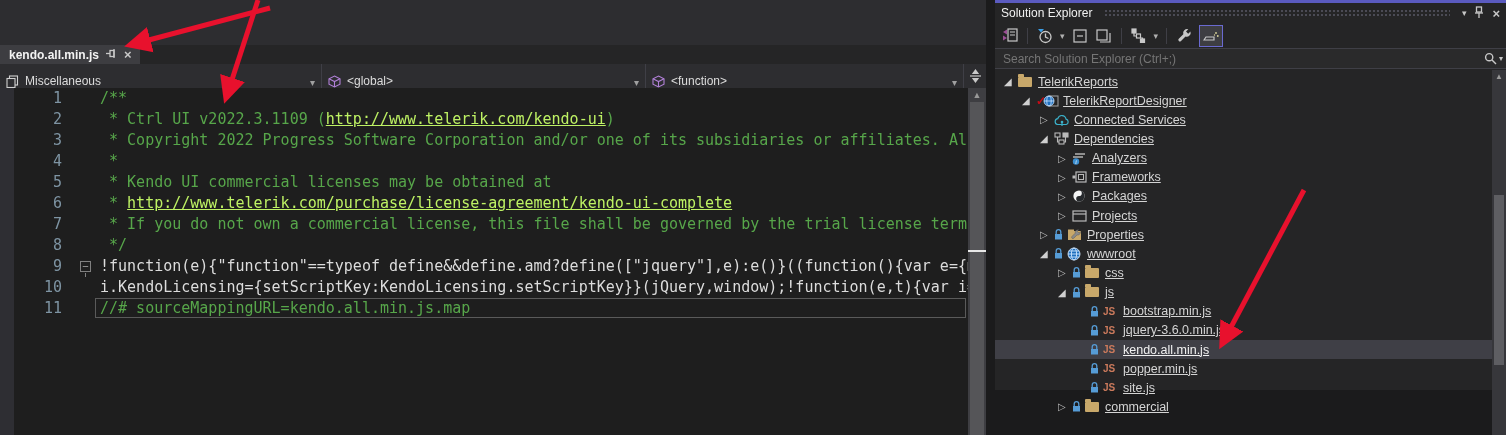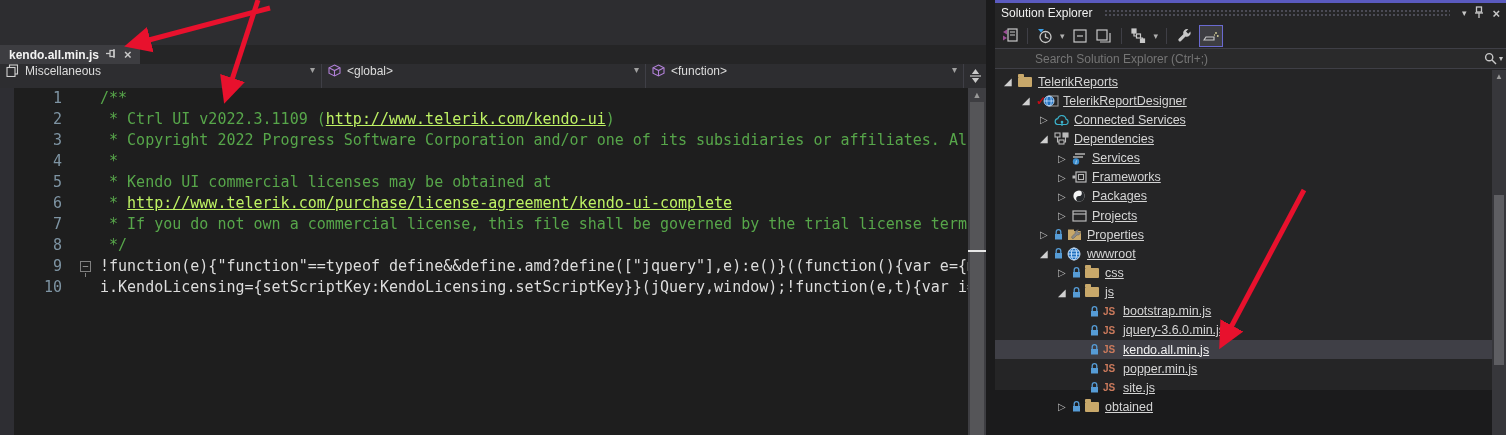--- a/index.html
+++ b/index.html
@@ -17,21 +17,21 @@
     position:absolute; left:0; top:0; height:19px; padding:0 8px 0 9px;
     background:#3d3d41; color:#f3f3f3; font-size:12px; font-weight:bold;
     display:flex; align-items:center; gap:7px;
   }
   .tab .pin-svg, .tab .close-x { color:#c8c8c8; }
   .tab .close-x { font-size:13px; font-weight:bold; line-height:1; cursor:pointer; }
   .ed-strip-right { position:absolute; right:4px; top:45px; height:19px; display:flex; align-items:center; gap:10px; color:#c8c8c8; }
   
   .navbar { position:absolute; left:0; top:64px; width:986px; height:24px; background:#2d2d30; display:flex; align-items:stretch; }
   .nav-dd {
-    display:flex; align-items:flex-start; gap:6px; color:#dcdcdc; font-size:12px;
+    display:flex; align-items:flex-end; gap:6px; color:#dcdcdc; font-size:12px;
     border-right:1px solid #3f3f46; padding:0 6px; position:relative;
   }
   .nav-dd .dd-caret { margin-left:auto; color:#a0a0a0; font-size:10px; }
   .nav-dd.d1 { width:322px; }
   .nav-dd.d2 { width:324px; }
   .nav-dd.d3 { width:318px; }
   .nav-split { display:flex; align-items:center; justify-content:center; flex:1; color:#c8c8c8; }
   
   .codearea { position:absolute; left:0; top:88px; width:986px; height:347px; background:#1e1e1e; }
   .indicator-margin { position:absolute; left:0; top:0; width:14px; height:347px; background:#2e2e33; }
@@ -67,21 +67,21 @@
      background-image:radial-gradient(#4b4b55 1px, transparent 1.1px); background-size:4px 4px; }
   .se-title .w-ic { color:#c8c8c8; font-size:11px; line-height:1; cursor:pointer; }
   .se-toolbar { position:absolute; left:0; top:23px; width:511px; height:25px; background:#252526; display:flex; align-items:center; padding-left:6px; gap:6px; }
   .se-toolbar .sep { width:1px; height:16px; background:#3f3f46; margin:0 2px; }
   .tb-ic { width:18px; height:18px; display:flex; align-items:center; justify-content:center; cursor:pointer; }
   .tb-caret { color:#b0b0b0; font-size:9px; cursor:pointer; }
   .tb-hl { border:1px solid #6a6ad0; background:#3e3e42; width:24px; height:22px; }
   .se-search { position:absolute; left:0; top:48px; width:511px; height:21px; background:#2a2a2b; border-top:1px solid #3f3f46; border-bottom:1px solid #3f3f46; display:flex; align-items:center; }
   .se-search input {
     flex:1; background:transparent; border:none; outline:none; color:#9a9a9a;
-    font-size:12px; padding:0 8px; font-family:"Liberation Sans", sans-serif;margin-left:32px;
+    font-size:12px; padding:0 8px; font-family:"Liberation Sans", sans-serif;
   }
   .se-search .mag { width:22px; color:#c8c8c8; display:flex; align-items:center; gap:2px; cursor:pointer; }
   
   .se-tree { position:absolute; left:0; top:72px; width:497px; height:363px; overflow:hidden; }
   .trow { position:relative; height:19.15px; display:flex; align-items:center; font-size:12.5px; color:#d4d4d4; white-space:nowrap; cursor:default; }
   .trow.sel { background:#3f3f46; color:#f0f0f0; }
   .ind0{padding-left:9px;} .ind1{padding-left:27px;} .ind2{padding-left:45px;} .ind3{padding-left:63px;} .ind4{padding-left:81px;}
   .exp { display:inline-block; width:14px; font-size:10px; color:#b9b9b9; text-align:left; flex:none; cursor:pointer; }
   .exp.none { visibility:hidden; }
   .exp .open { color:#d0d0d0; }
@@ -191,20 +191,21 @@
       <div class="cl"><span class="ln">1</span><span class="lt"><span class="cmt">/**</span></span></div>
       <div class="cl"><span class="ln">2</span><span class="lt"><span class="cmt"> * Ctrl UI v2022.3.1109 (</span><a class="codelink">http://www.telerik.com/kendo-ui</a><span class="cmt">)</span></span></div>
       <div class="cl"><span class="ln">3</span><span class="lt"><span class="cmt"> * Copyright 2022 Progress Software Corporation and/or one of its subsidiaries or affiliates. All</span></span></div>
       <div class="cl"><span class="ln">4</span><span class="lt"><span class="cmt"> *</span></span></div>
       <div class="cl"><span class="ln">5</span><span class="lt"><span class="cmt"> * Kendo UI commercial licenses may be obtained at</span></span></div>
       <div class="cl"><span class="ln">6</span><span class="lt"><span class="cmt"> * </span><a class="codelink">http://www.telerik.com/purchase/license-agreement/kendo-ui-complete</a></span></div>
       <div class="cl"><span class="ln">7</span><span class="lt"><span class="cmt"> * If you do not own a commercial license, this file shall be governed by the trial license terms</span></span></div>
       <div class="cl"><span class="ln">8</span><span class="lt"><span class="cmt"> */</span></span></div>
       <div class="cl"><span class="ln">9</span><span class="fold-box">–</span><span class="fold-guide"></span><span class="lt" style="margin-left:38px;"><span class="pln">!function(e){"function"==typeof define&amp;&amp;define.amd?define(["jquery"],e):e()}((function(){var e={m</span></span></div>
       <div class="cl"><span class="ln">10</span><span class="lt"><span class="pln">i.KendoLicensing={setScriptKey:KendoLicensing.setScriptKey}}(jQuery,window);!function(e,t){var i=</span></span></div>
+      <div class="cl"><span class="ln">11</span><span class="lt"><span class="cmt">//# sourceMappingURL=kendo.all.min.js.map</span></span><span class="cur-border"></span></div>
     </div>
 
     <div class="ed-scroll">
       <div class="sb-up">▲</div>
       <div class="sb-thumb"></div>
       <div class="caret-mark"></div>
     </div>
   </div>
 
   <div id="solution-explorer">
@@ -371,21 +372,21 @@
         <span class="ticon">
           <svg width="14" height="13" viewBox="0 0 14 13">
               <g stroke="#c8c8c8" stroke-width="1.3">
                 <line x1="3" y1="2" x2="13" y2="2"></line>
                 <line x1="1" y1="5" x2="11" y2="5"></line>
               </g>
               <circle cx="4" cy="9.5" r="3.2" fill="#3b8ed0"></circle>
               <text x="4" y="11.6" font-size="5.5" fill="#fff" text-anchor="middle" font-family="Liberation Serif, serif" font-style="italic">i</text>
             </svg>
         </span>
-        <span class="lbl">Services</span>
+        <span class="lbl">Analyzers</span>
       </div>
 
       <div class="trow ind3">
         <span class="exp">▷</span>
         <span class="ticon">
           <svg width="15" height="12" viewBox="0 0 15 12">
               <g>
                 <rect x="4" y="1" width="10" height="10" fill="none" stroke="#b9b9b9" stroke-width="1.2"></rect>
                 <rect x="6.5" y="3.5" width="5" height="5" fill="none" stroke="#b9b9b9"></rect>
                 <rect x="0.5" y="4.5" width="3" height="3" fill="#b9b9b9"></rect>
@@ -590,21 +591,21 @@
           <svg width="9" height="11" viewBox="0 0 9 11">
               <g>
                 <path d="M2.2 5 L2.2 3 A2.3 2.3 0 0 1 6.8 3 L6.8 5" fill="none" stroke="#569cd6" stroke-width="1.3"></path>
                 <rect x="1" y="5" width="7" height="5.5" fill="#569cd6"></rect>
               </g>
             </svg>
         </span>
         <span class="ticon">
             <span class="folder"></span>
           </span>
-        <span class="lbl">obtained</span>
+        <span class="lbl">commercial</span>
       </div>
 
 
     </div>
 
     <div class="se-scroll">
       <div class="sb-up">▲</div>
       <div class="sb-thumb"></div>
     </div>
   </div>

